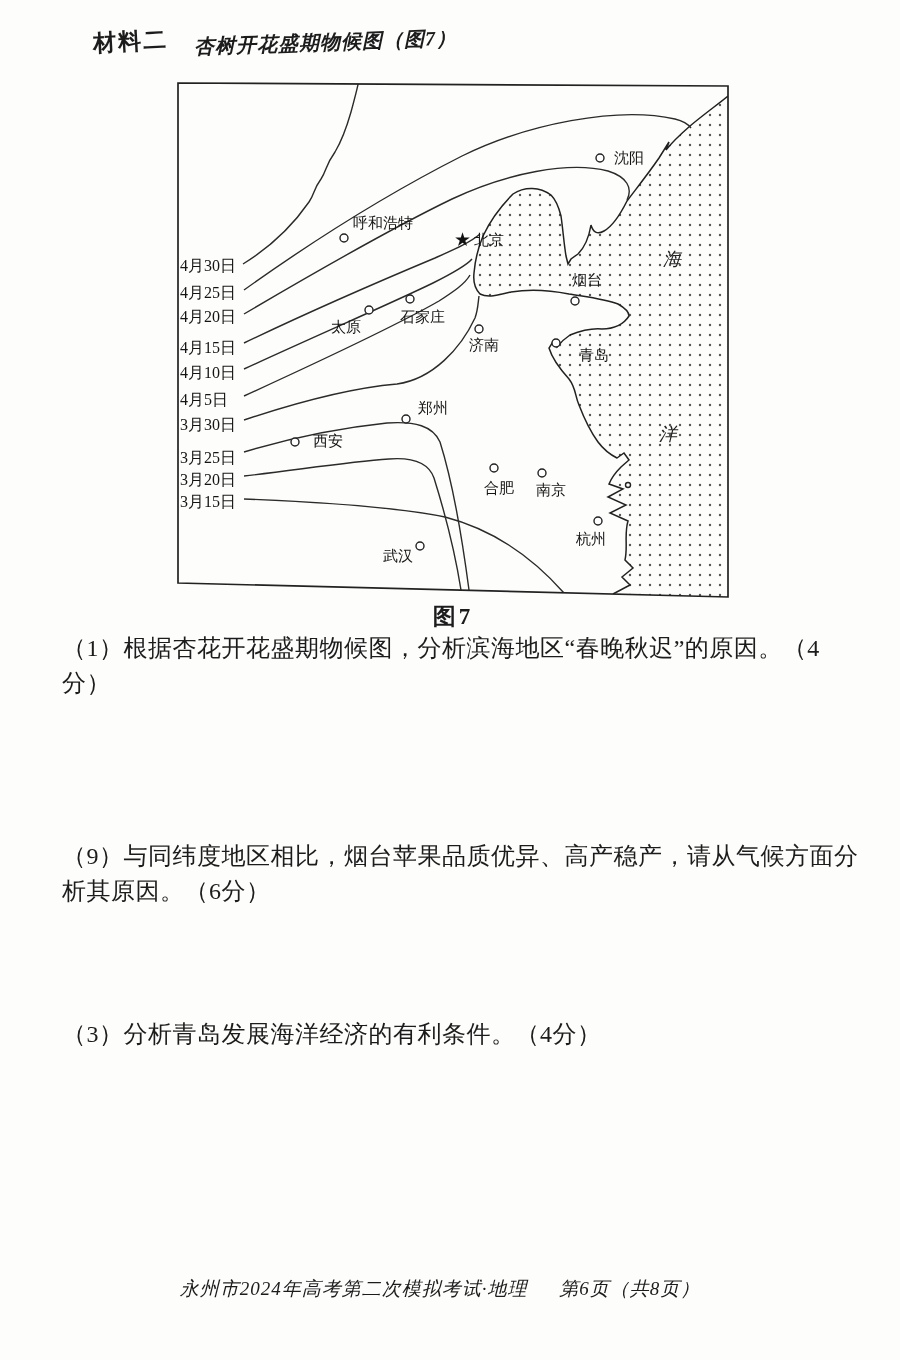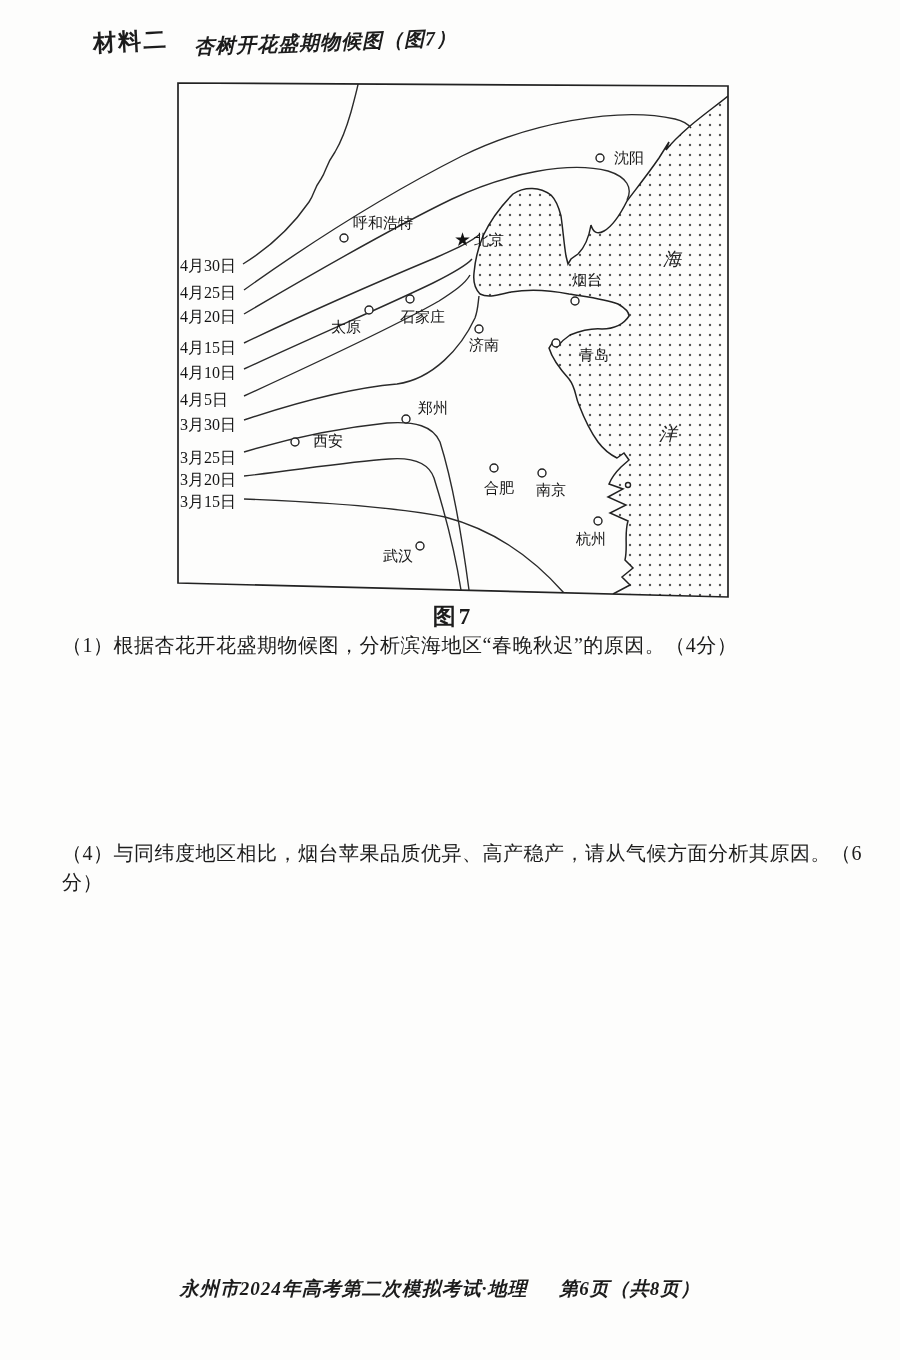--- a/index.html
+++ b/index.html
@@ -29,28 +29,28 @@
   .lbl   { font-family:"Liberation Serif","DejaVu Serif",serif; font-size:15px; fill:#141414; }
   .datelbl { font-family:"Liberation Serif","DejaVu Serif",serif; font-size:16px; fill:#141414; }
   .sealbl  { font-family:"Liberation Serif","DejaVu Serif",serif; font-size:18px; fill:#222; font-style:italic; }
   .star  { font-size:19px; fill:#111; font-family:"DejaVu Sans",sans-serif; }
   #figcap {
     position:absolute; left:177px; top:601px; width:552px; text-align:center;
     font-size:23px; font-weight:600; letter-spacing:3px;
   }
   .question {
     position:absolute; left:62px; width:800px;
-    font-size:20px; line-height:1.45; letter-spacing:0.5px;
+    font-size:24px; line-height:1.45; letter-spacing:0.5px;
   }
   #q1 { top:631px; }
   #q2 { top:839px; }
   #q3 { top:1017px; }
   #footer {
     position:absolute; left:0; top:1276px; width:880px; text-align:center;
-    font-size:19px; font-weight:700; font-style:italic; letter-spacing:1px;
+    font-size:19px; font-weight:400; font-style:italic; letter-spacing:1px;
   }
   #footer .pg { margin-left:26px; }
 </style>
 </head>
 <body>
 
 <div id="page">
 
   <div id="hdr">
     <span class="mat">材料二</span>
@@ -131,20 +131,21 @@
       <text class="lbl" x="206" y="479">武汉</text>
 
       <text class="sealbl" x="486" y="183">海</text>
       <text class="sealbl" x="482" y="358">洋</text>
     </svg>
   </div>
 
   <div id="figcap">图7</div>
 
   <div id="q1" class="question">（1）根据杏花开花盛期物候图，分析滨海地区“春晚秋迟”的原因。（4分）</div>
-  <div id="q2" class="question">（4）与同纬度地区相比，烟台苹果品质优异、高产稳产，请从气候方面分析其原因。（6分）</div>
+  <div id="q2" class="question">（9）与同纬度地区相比，烟台苹果品质优异、高产稳产，请从气候方面分析其原因。（6分）</div>
+  <div id="q3" class="question">（3）分析青岛发展海洋经济的有利条件。（4分）</div>
 
   <div id="footer">
     <span>永州市2024年高考第二次模拟考试·地理</span>
     <span class="pg">第6页（共8页）</span>
   </div>
 
 </div>
 
 </body></html>

